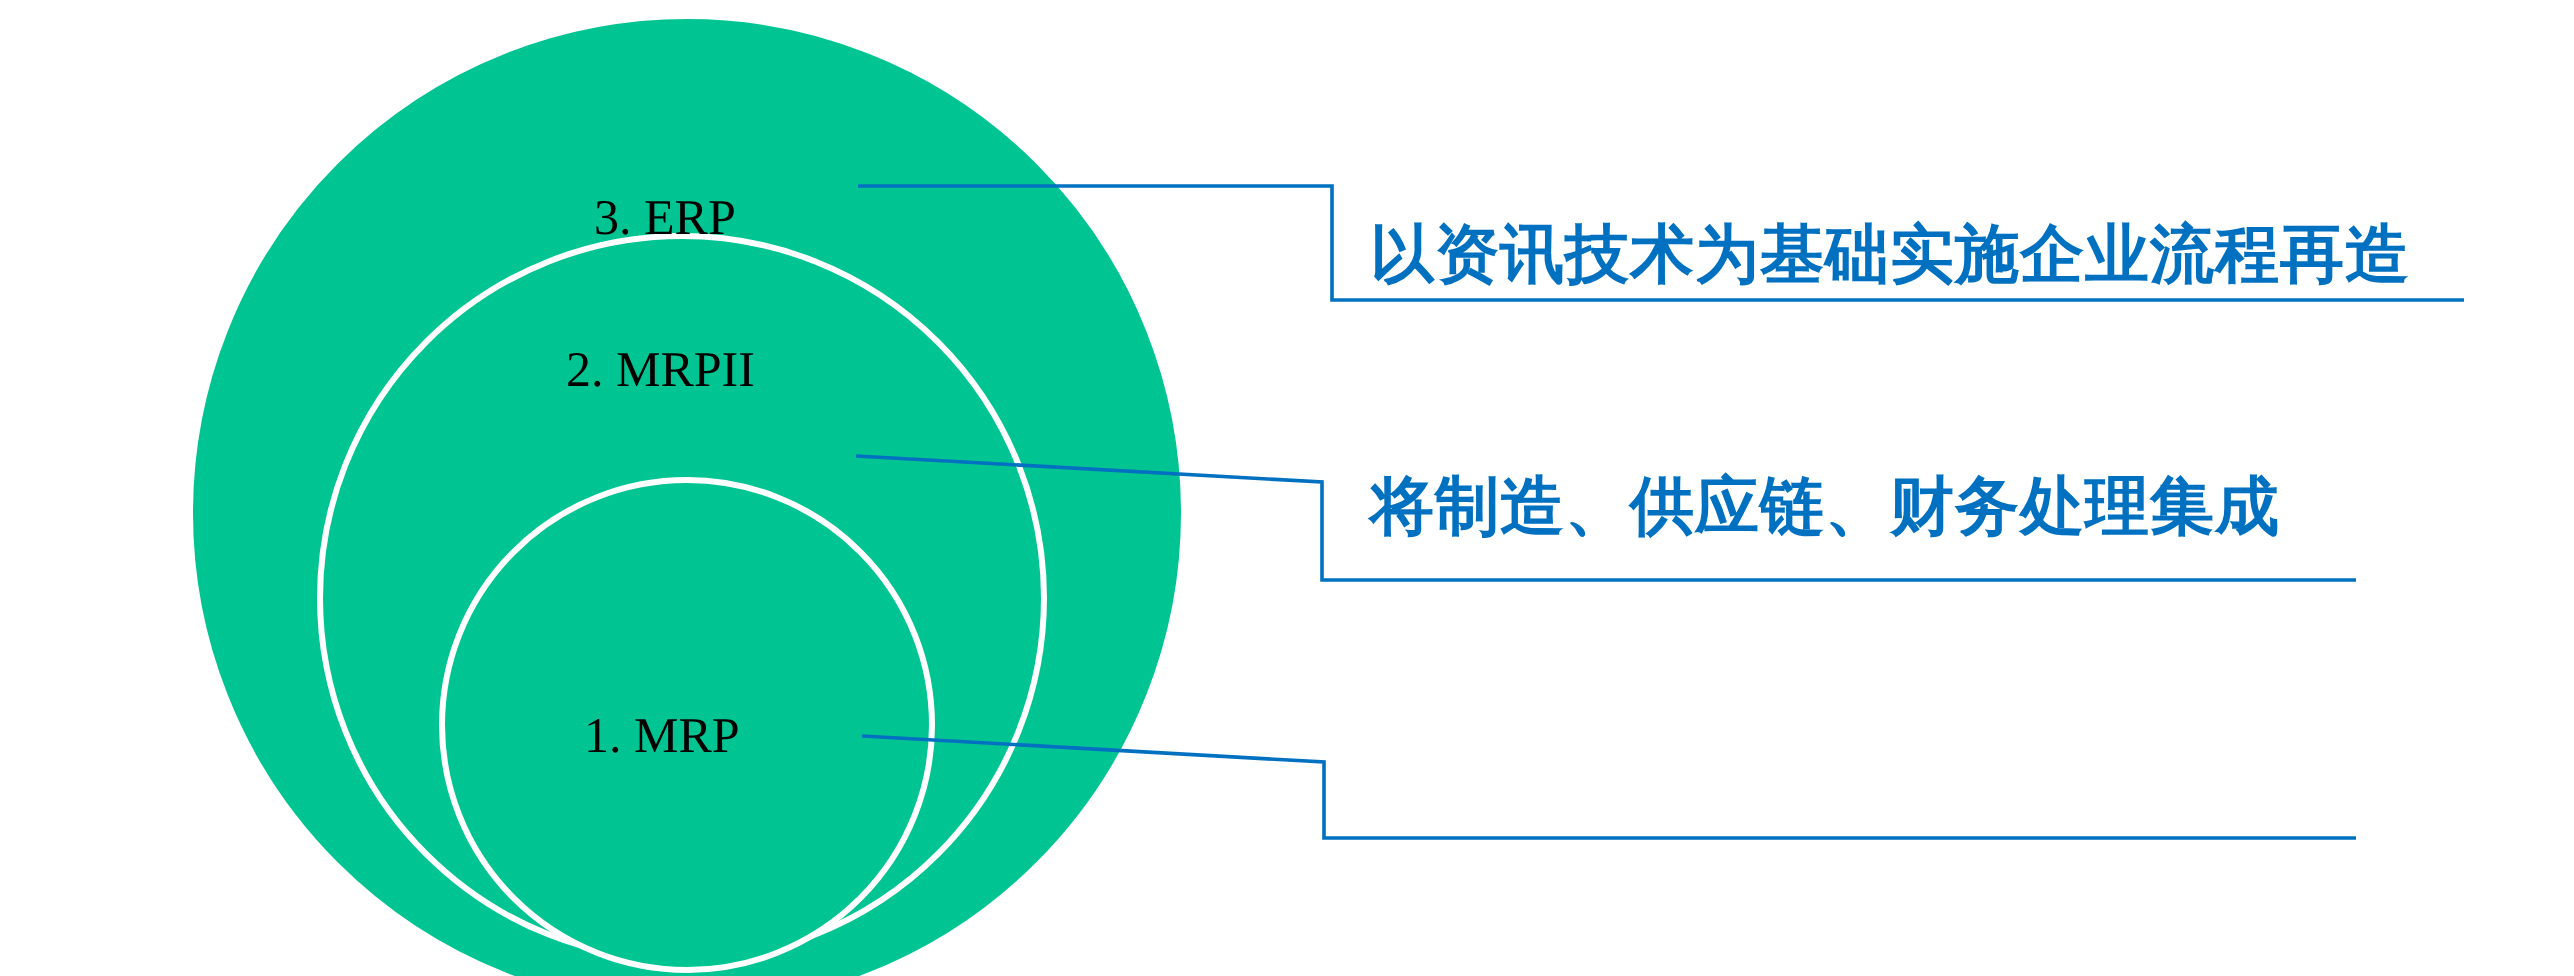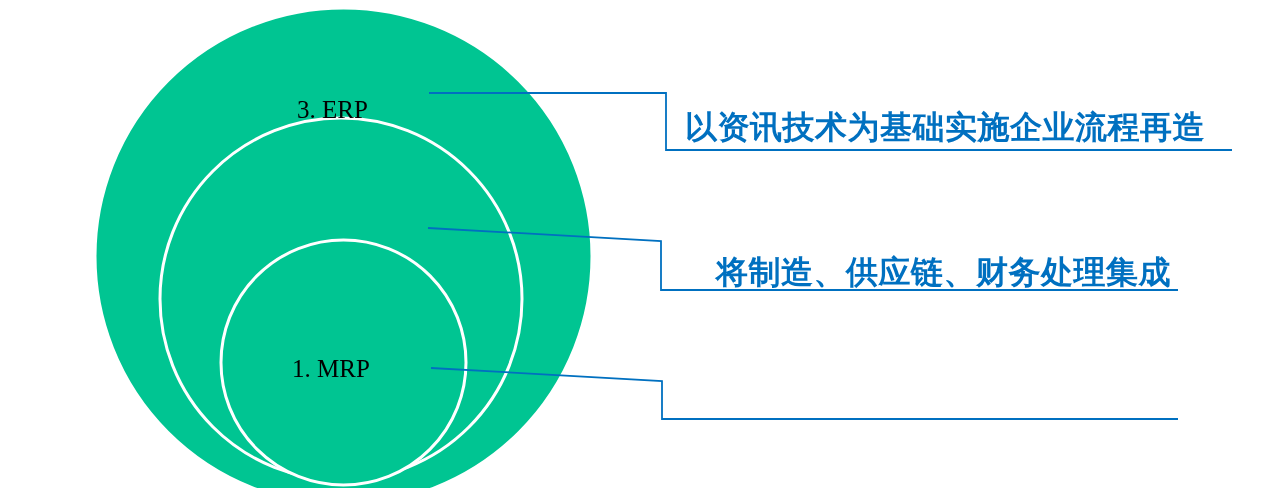--- a/index.html
+++ b/index.html
@@ -60,18 +60,19 @@
     <circle class="ring" cx="343.5" cy="256.5" r="248.5"></circle>
     <circle class="ring" cx="341" cy="299" r="181"></circle>
     <circle class="ring" cx="343.5" cy="362.5" r="122.5"></circle>
 
     <polyline class="leader" points="429,93 666,93 666,150 1232,150"></polyline>
     <polyline class="leader" points="428,228 661,241 661,290 1178,290"></polyline>
     <polyline class="leader" points="431,368 662,381 662,419 1178,419"></polyline>
   </svg>
 
   <div class="circle-label" style="left:297px; top:52px;margin-top:44px;">3. ERP</div>
+  <div class="circle-label" style="left:283px; top:172px;">2. MRPII</div>
   <div class="circle-label" style="left:292px; top:355px;text-align:right;">1. MRP</div>
 
   <div class="annotation" style="left:685px; top:106px;">以资讯技术为基础实施企业流程再造</div>
-  <div class="annotation" style="left:685px; top:251px;margin-left:31px;">将制造、供应链、财务处理集成</div>
+  <div class="annotation" style="left:685px; top:232px;">将制造、供应链、财务处理集成</div>
 
 </div>
 
 </body></html>

